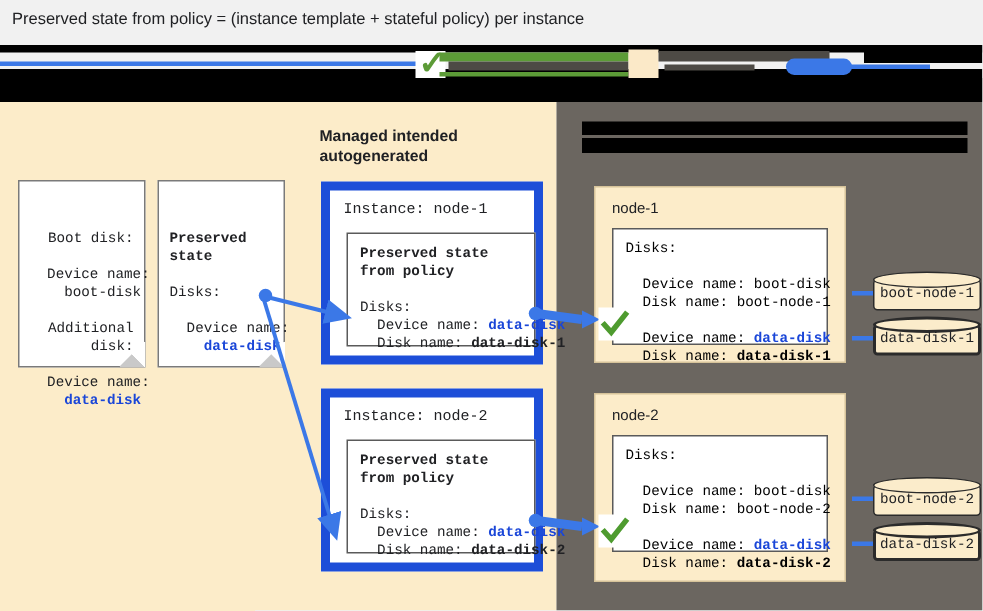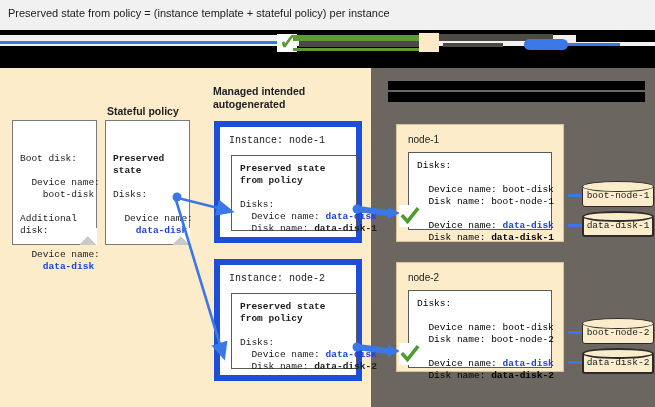--- a/index.html
+++ b/index.html
@@ -152,35 +152,34 @@
     <div class="ab-green" style="left:420px;top:22px;width:155px;height:2px;"></div>
     <div class="ab-black" style="left:0;top:22px;width:655px;height:16px;"></div>
     <div class="ab-black" style="left:576px;top:0;width:79px;height:12px;"></div>
   </div>
 
   <div class="panel-left"></div>
 
   <div class="panel-right"></div>
 
 
-  <div class="note" style="left:12px;top:120px;width:85px;height:125px;">
+  <div class="note" style="left:12px;top:120px;width:85px;height:125px;text-align:right;">
     <div><span>Boot disk:</span>
 <span></span>
 <span>  Device name:</span>
 <span>    boot-disk</span>
 <span></span>
 <span>Additional</span>
 <span>disk:</span>
 <span></span>
 <span>  Device name:</span>
 <span class="blue">    data-disk</span></div>
     <div class="dog"></div>
   </div>
 
-  <div class="sec-title" style="left:107px;top:105px;width:100px;white-space:pre;">Stateful policy</div>
 
   <div class="note" style="left:105px;top:120px;width:85px;height:125px;">
     <div><span class="b">Preserved</span>
 <span class="b">state</span>
 <span></span>
 <span>Disks:</span>
 <span></span>
 <span>  Device name:</span>
 <span class="blue">    data-disk</span></div>
     <div class="dog"></div>
@@ -218,21 +217,21 @@
     <div class="node-label">node-1</div>
     <div class="inner-box" style="left:11px;top:27px;width:144px;height:78px;"><span>Disks:</span>
 <span></span>
 <span>  Device name: </span><span>boot-disk</span>
 <span>  Disk name: </span><span>boot-node-1</span>
 <span></span>
 <span>  Device name: </span><span class="blue">data-disk</span>
 <span>  Disk name: </span><span class="b">data-disk-1</span></div>
   </div>
 
-  <div class="node-card" style="left:396px;top:262px;width:168px;height:110px;">
+  <div class="node-card" style="left:396px;top:262px;width:168px;height:126px;">
     <div class="node-label">node-2</div>
     <div class="inner-box" style="left:11px;top:27px;width:144px;height:78px;"><span>Disks:</span>
 <span></span>
 <span>  Device name: </span><span>boot-disk</span>
 <span>  Disk name: </span><span>boot-node-2</span>
 <span></span>
 <span>  Device name: </span><span class="blue">data-disk</span>
 <span>  Disk name: </span><span class="b">data-disk-2</span></div>
   </div>
 

